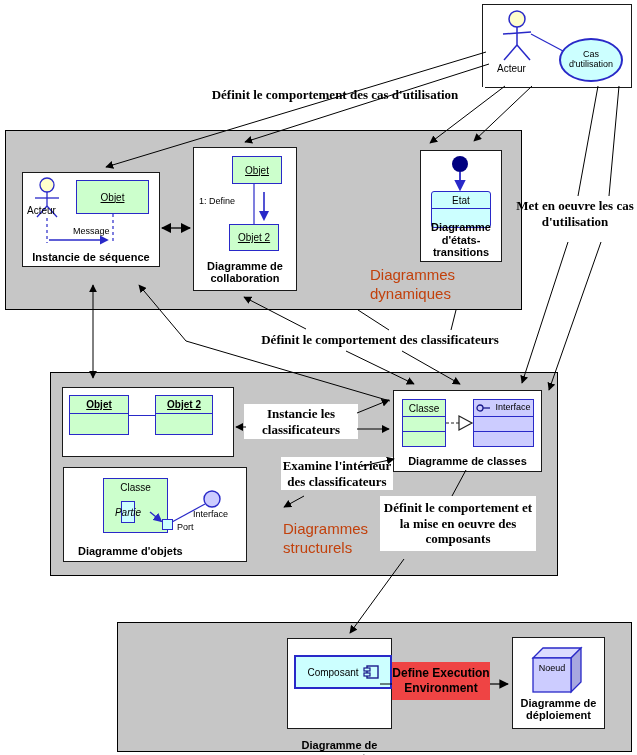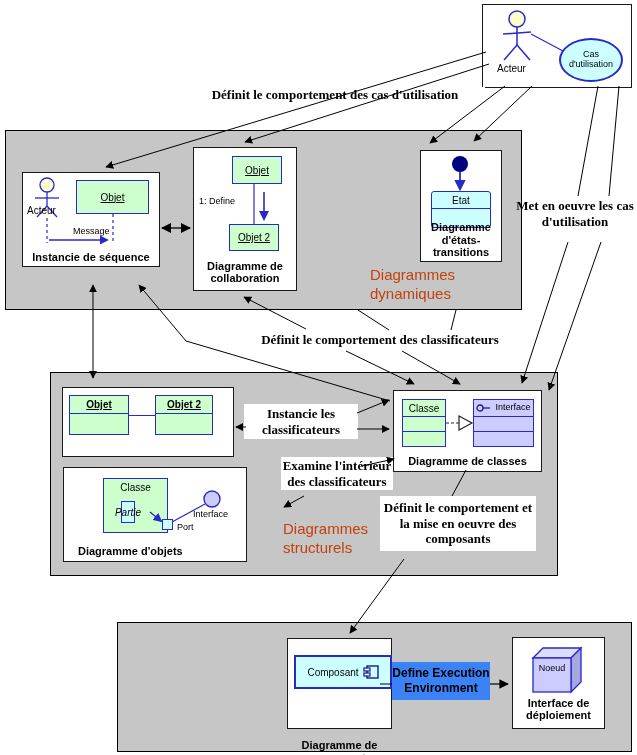--- a/index.html
+++ b/index.html
@@ -61,21 +61,21 @@
       <span class="xs">Cas d'utilisation</span>
     </div>
   </div>
 
   <div class="abs ann" style="left:185px;top:87px;width:300px;background:#fff;">Définit le comportement des cas d'utilisation</div>
   <div class="abs ann" style="left:513px;top:198px;width:124px;">Met en oeuvre les cas d'utilisation</div>
   <div class="abs ann" style="left:244px;top:404px;width:114px;background:#fff;padding:2px 0;">Instancie les classificateurs</div>
   <div class="abs ann" style="left:240px;top:332px;width:280px;">Définit le comportement des classificateurs</div>
   <div class="abs ann" style="left:281px;top:457px;width:112px;background:#fff;padding:1px 0;">Examine l'intérieur des classificateurs</div>
   <div class="abs ann" style="left:380px;top:496px;width:152px;background:#fff;padding:4px 2px;">Définit le comportement et la mise en oeuvre des composants</div>
-  <div class="abs" style="left:392px;top:662px;width:98px;background:#3b82f6;padding:4px 0;font-weight:bold;font-size:12px;line-height:1.25;text-align:center;">Define Execution Environment</div>
+  <div class="abs" style="left:392px;top:662px;width:98px;background:#ef4444;padding:4px 0;font-weight:bold;font-size:12px;line-height:1.25;text-align:center;">Define Execution Environment</div>
 
   <div class="wbox" style="left:22px;top:172px;width:136px;height:93px;">
     <svg class="ovl" width="136" height="93">
       <circle cx="24" cy="12" r="7" fill="#ffffcc" stroke="#2929c8" stroke-width="1.3"></circle>
       <line x1="24" y1="19" x2="24" y2="33" stroke="#2929c8" stroke-width="1.3"></line>
       <line x1="12" y1="25" x2="36" y2="25" stroke="#2929c8" stroke-width="1.3"></line>
       <line x1="24" y1="33" x2="14" y2="44" stroke="#2929c8" stroke-width="1.3"></line>
       <line x1="24" y1="33" x2="34" y2="44" stroke="#2929c8" stroke-width="1.3"></line>
       <line x1="24" y1="45" x2="24" y2="70" stroke="#2929c8" stroke-width="1.2" stroke-dasharray="3,3"></line>
       <line x1="90" y1="41" x2="90" y2="70" stroke="#2929c8" stroke-width="1.2" stroke-dasharray="3,3"></line>
@@ -182,21 +182,21 @@
     <div class="box-title" style="top:52px;">Diagramme de composants</div>
   </div>
 
   <div class="wbox" style="left:512px;top:637px;width:91px;height:90px;">
     <svg class="ovl" style="left:18px;top:8px;" width="54" height="50">
       <polygon points="2,12 12,2 50,2 40,12" fill="var(--cube_top)" stroke="#2929c8" stroke-width="1.3"></polygon>
       <polygon points="40,46 50,36 50,2 40,12" fill="var(--cube_side)" stroke="#2929c8" stroke-width="1.3"></polygon>
       <rect x="2" y="12" width="38" height="34" fill="var(--lavender)" stroke="#2929c8" stroke-width="1.3"></rect>
     </svg>
     <div class="abs ctr xs" style="left:20px;top:26px;width:38px;">Noeud</div>
-    <div class="box-title" style="bottom:6px;">Interface de déploiement</div>
+    <div class="box-title" style="bottom:6px;">Diagramme de déploiement</div>
   </div>
 
   <svg class="ovl" width="637" height="755">
 
     <line x1="486" y1="52" x2="106" y2="167" stroke="#000" stroke-width="1" marker-end="url(#ab)"></line>
     <line x1="489" y1="64" x2="245" y2="142" stroke="#000" stroke-width="1" marker-end="url(#ab)"></line>
     <line x1="505" y1="86" x2="430" y2="143" stroke="#000" stroke-width="1" marker-end="url(#ab)"></line>
     <line x1="532" y1="86" x2="474" y2="141" stroke="#000" stroke-width="1" marker-end="url(#ab)"></line>
 
     <line x1="598" y1="86" x2="578" y2="196" stroke="#000" stroke-width="1"></line>

